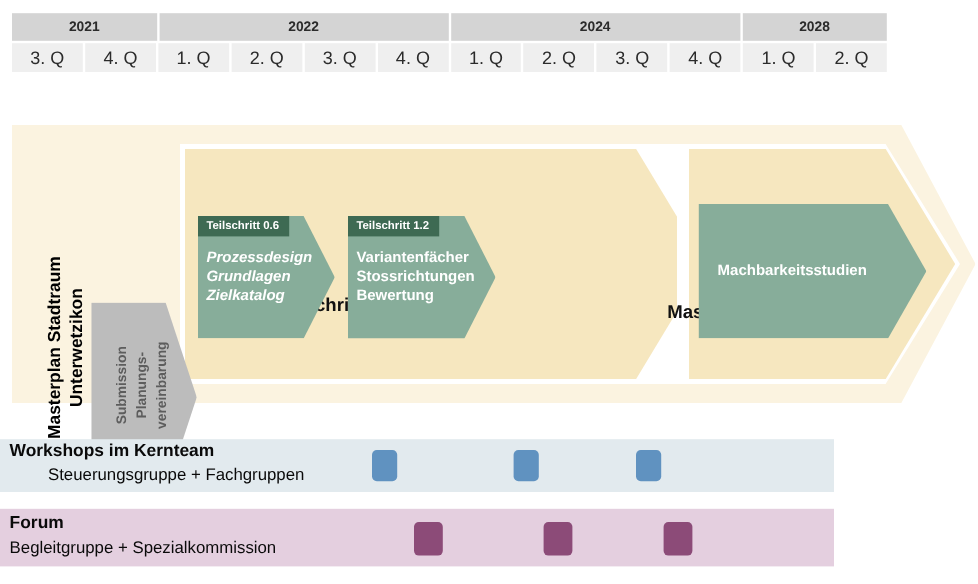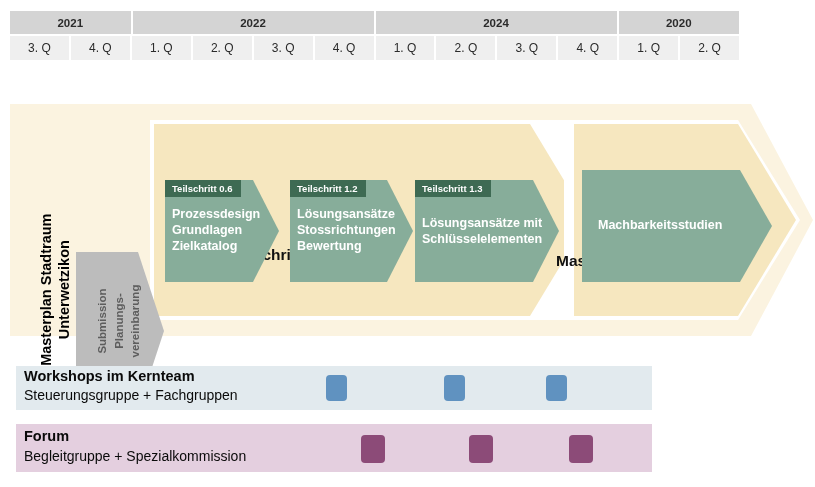--- a/index.html
+++ b/index.html
@@ -22,21 +22,21 @@
     background:#d4d4d4;
     color:#2b2b2b;
     font-size:11.5px;font-weight:bold;
     display:flex;align-items:center;justify-content:center;
     margin-right:2px;
   }
   .year-cell:last-child{margin-right:0;}
   .q-cell{
     background:#efefef;
     color:#2b2b2b;
-    font-size:12px;
+    font-size:15px;
     display:flex;align-items:center;justify-content:center;
     margin-right:2px;
   }
   .q-cell:last-child{margin-right:0;}
 
   
   #mainband{
     position:absolute;left:10px;top:104px;width:803px;height:232px;
   }
   .band-outer{
@@ -121,54 +121,54 @@
   }
   .step-text{
     position:absolute;
     color:#ffffff;font-size:12.5px;font-weight:bold;
     line-height:1.27;
     z-index:2;
   }
 
   
   .row-band{
-    position:absolute;left:16px;width:636px;
+    position:absolute;left:0;width:695px;
   }
   #ws-band{top:366px;height:44px;background:#e2eaee;}
   #fo-band{top:424px;height:48px;background:#e4cfdf;text-decoration:underline;}
   .row-title{
     position:absolute;left:8px;
     font-size:14.5px;font-weight:bold;color:#0a0a0a;
     white-space:nowrap;
   }
   .row-sub{
     position:absolute;left:8px;
     font-size:14px;color:#0a0a0a;font-weight:normal;
     white-space:nowrap;
   }
   #ws-title{top:2px;}
-  #ws-sub{top:21px;}
+  #ws-sub{top:21px;margin-left:32px;}
   #fo-title{top:4px;}
   #fo-sub{top:24px;}
   .marker{
     position:absolute;
     border-radius:4px;
   }
   .marker-blue{background:#6092c0;width:21px;height:26px;top:9px;}
   .marker-purple{background:#8c4b78;width:24px;height:28px;top:11px;}
 </style>
 </head>
 <body>
 
 <div id="timeline">
   <div class="year-row">
     <div class="year-cell" style="flex: 2 0 0px;">2021</div>
     <div class="year-cell" style="flex: 4 0 0px;">2022</div>
     <div class="year-cell" style="flex: 4 0 0px;">2024</div>
-    <div class="year-cell" style="flex: 2 0 0px;">2020</div>
+    <div class="year-cell" style="flex: 2 0 0px;">2028</div>
   </div>
   <div class="quarter-row">
     <div class="q-cell" style="flex: 1 0 0px;">3. Q</div>
     <div class="q-cell" style="flex: 1 0 0px;">4. Q</div>
     <div class="q-cell" style="flex: 1 0 0px;">1. Q</div>
     <div class="q-cell" style="flex: 1 0 0px;">2. Q</div>
     <div class="q-cell" style="flex: 1 0 0px;">3. Q</div>
     <div class="q-cell" style="flex: 1 0 0px;">4. Q</div>
     <div class="q-cell" style="flex: 1 0 0px;">1. Q</div>
     <div class="q-cell" style="flex: 1 0 0px;">2. Q</div>
@@ -203,45 +203,37 @@
     <div class="gray-text">
       <div>Submission</div>
       <div>Planungs-</div>
       <div>vereinbarung</div>
     </div>
   </div>
 
   <div class="step" style="left:155px;top:76px;width:114px;height:102px;">
     <div class="step-shape" style="clip-path:polygon(0 0, 88px 0, 114px 51px, 88px 102px, 0 102px);"></div>
     <div class="step-badge">Teilschritt 0.6</div>
-    <div class="step-text" style="left:7px;top:27px;">
+    <div class="step-text" style="left:7px;top:27px;font-style:italic;">
       <div>Prozessdesign</div>
       <div>Grundlagen</div>
       <div>Zielkatalog</div>
     </div>
   </div>
 
   <div class="step" style="left:280px;top:76px;width:123px;height:120px;">
     <div class="step-shape" style="clip-path:polygon(0 0, 97px 0, 123px 51px, 97px 102px, 0 102px);"></div>
     <div class="step-badge">Teilschritt 1.2</div>
     <div class="step-text" style="left:7px;top:27px;">
-      <div>Lösungsansätze</div>
+      <div>Variantenfächer</div>
       <div>Stossrichtungen</div>
       <div>Bewertung</div>
     </div>
   </div>
 
-  <div class="step" style="left:405px;top:76px;width:144px;height:102px;">
-    <div class="step-shape" style="clip-path:polygon(0 0, 118px 0, 144px 51px, 118px 102px, 0 102px);"></div>
-    <div class="step-badge">Teilschritt 1.3</div>
-    <div class="step-text" style="left:7px;top:36px;">
-      <div>Lösungsansätze mit</div>
-      <div>Schlüsselelementen</div>
-    </div>
-  </div>
 
   <div class="step" style="left:572px;top:66px;width:190px;height:112px;">
     <div class="step-shape" style="clip-path:polygon(0 0, 158px 0, 190px 56px, 158px 112px, 0 112px);"></div>
     <div class="step-text" style="left:16px;top:48px;">
       <div>Machbarkeitsstudien</div>
     </div>
   </div>
 
 </div>
 

